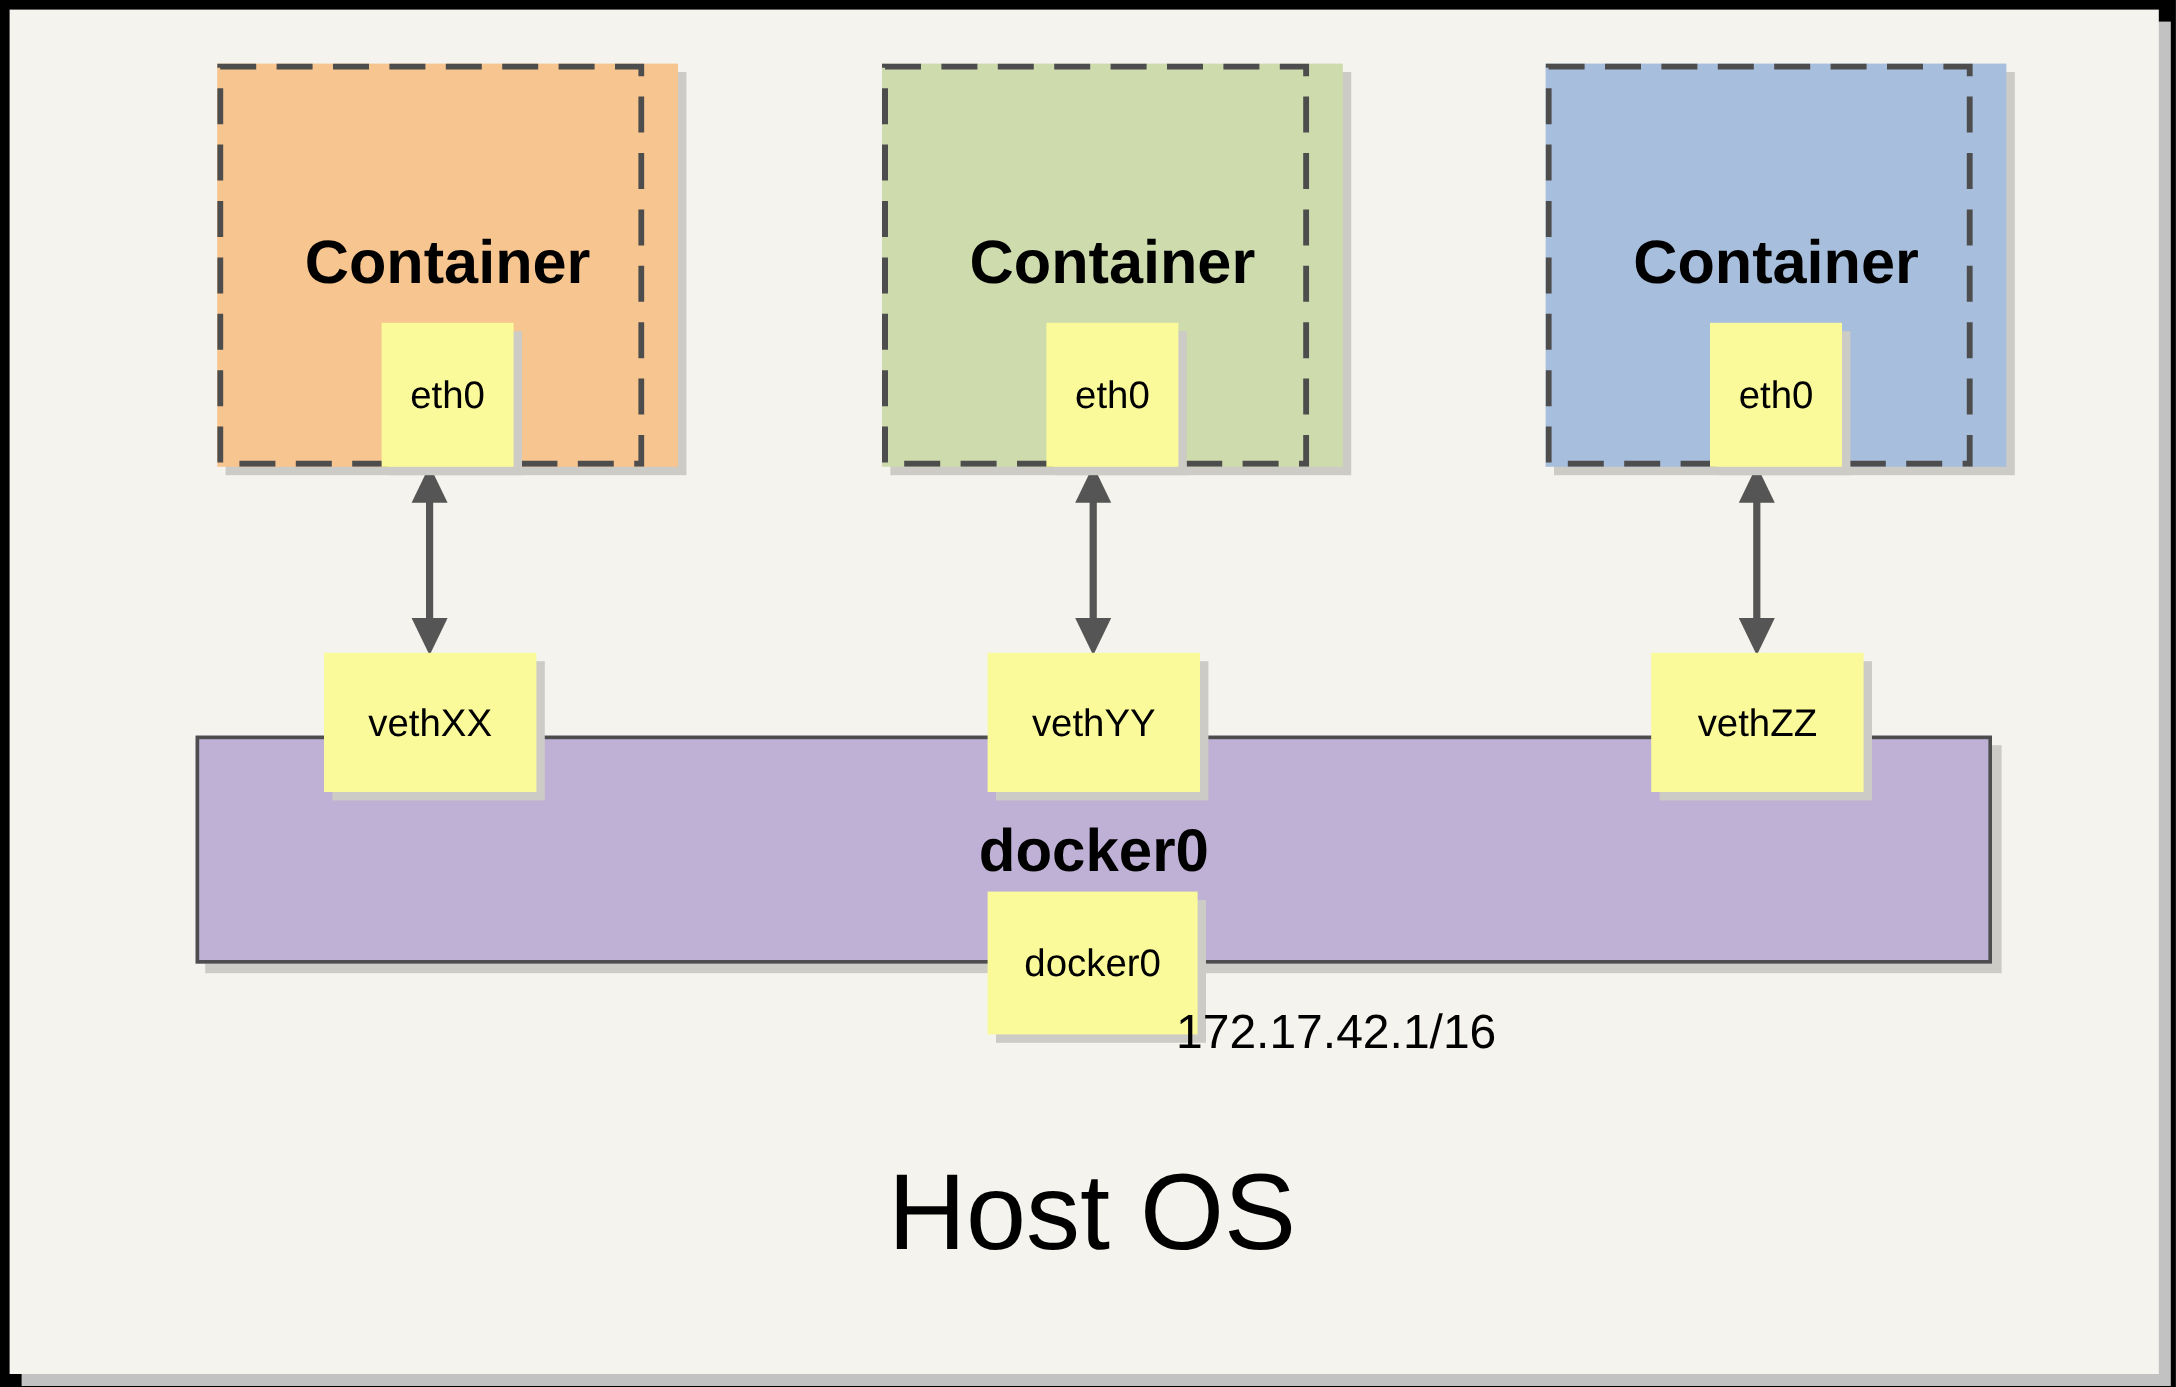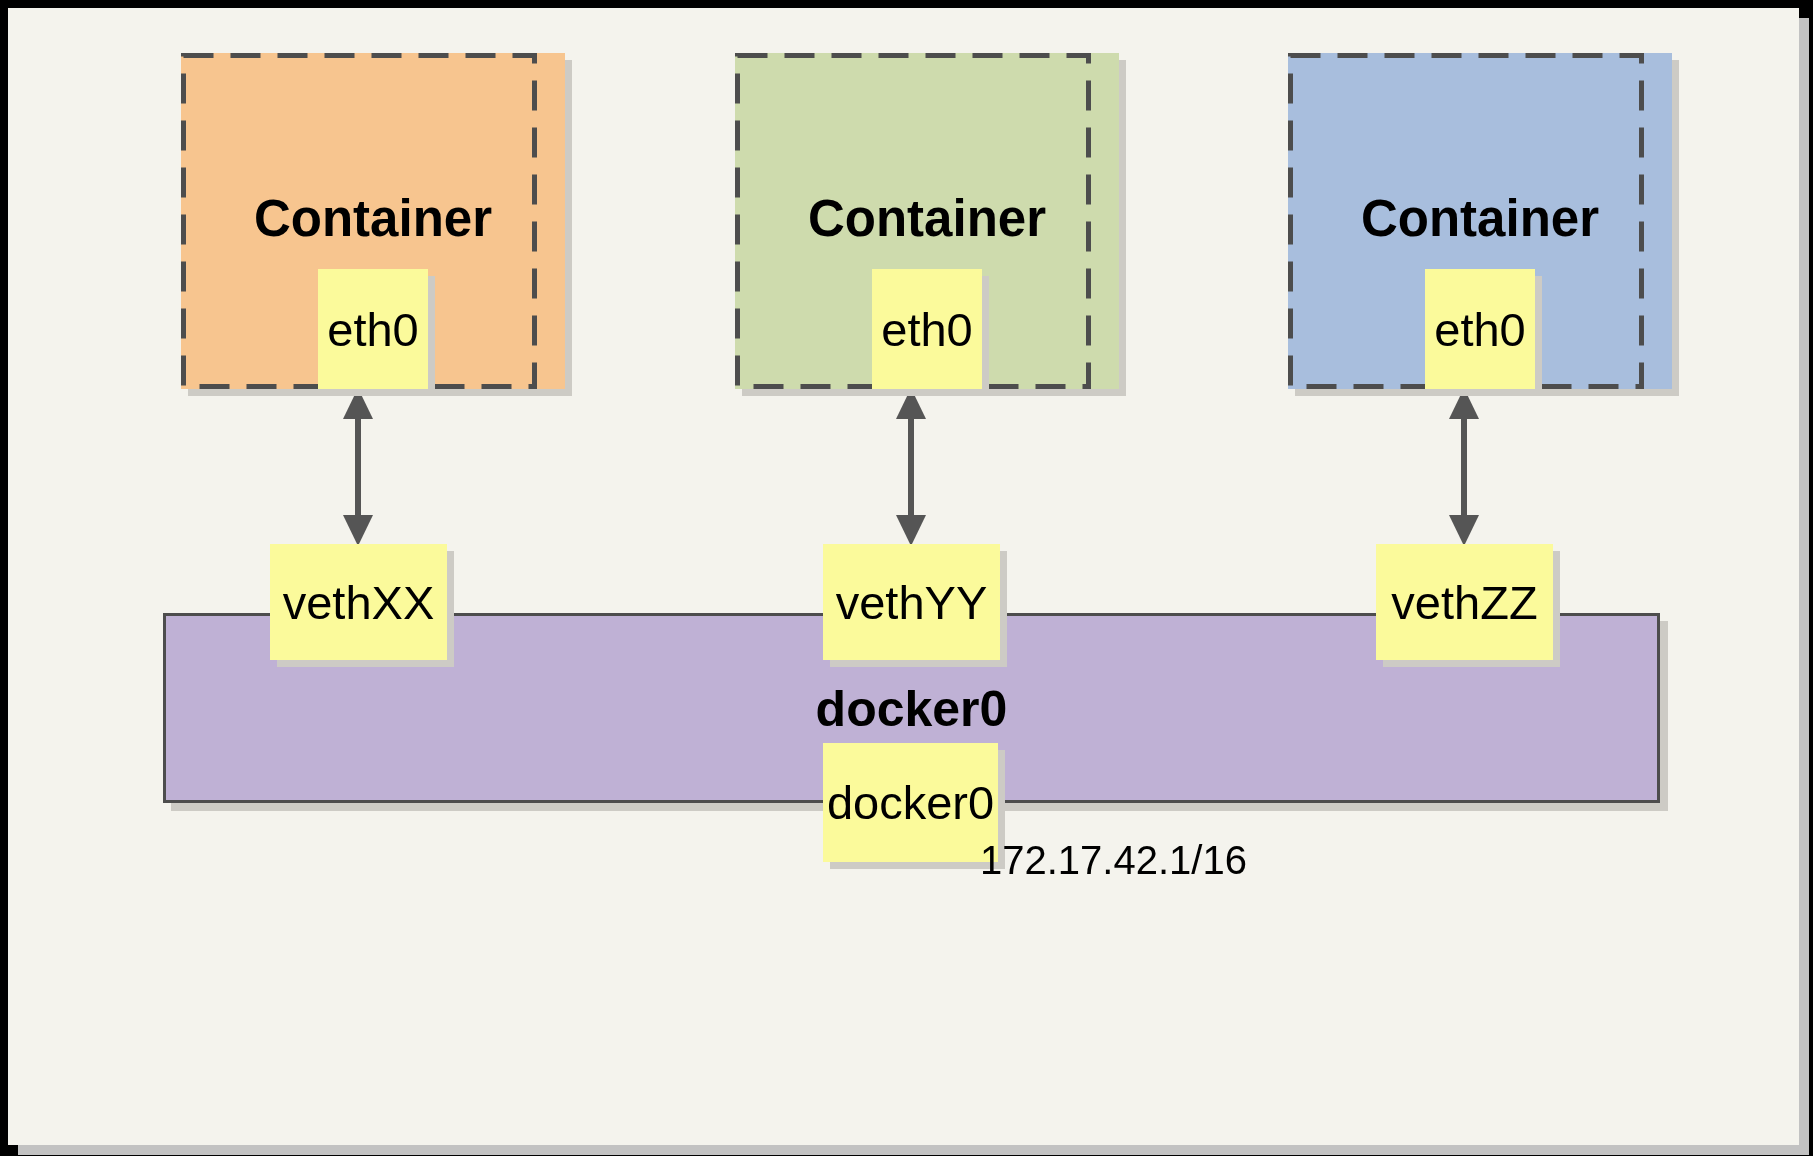--- a/index.html
+++ b/index.html
@@ -30,21 +30,21 @@
     position:absolute;left:50%;top:50%;
     transform:translate(-50%,-54%);
     font-size:51px;font-weight:bold;white-space:nowrap;
   }
   
   .ybox{
     position:absolute;
     background:var(--note-yellow,#FBFA9B);
     box-shadow:7px 7px 0 var(--shadow-gray,#CDCBC5);
     display:flex;align-items:center;justify-content:center;
-    font-size:47px;white-space:nowrap;
+    font-size:32px;white-space:nowrap;
     z-index:5;
   }
   .ethbox{left:50%;bottom:0;transform:translateX(-50%);width:110px;height:120px;}
   .vethbox{top:544px;width:177px;height:116px;text-align:right;}
   .ifbox{left:823px;top:743px;width:175px;height:119px;}
   
   .arrow{position:absolute;top:387px;width:40px;height:160px;z-index:4;}
   .arrow .shaft{stroke:var(--arrow-gray,#555555);stroke-width:6;}
   .arrow .head{fill:var(--arrow-gray,#555555);}
   
@@ -139,14 +139,15 @@
   <div class="ybox vethbox" style="left:823px">
     <span>vethYY</span>
   </div>
 
   <div class="ybox ifbox">
     <span>docker0</span>
   </div>
 
   <div class="ip-label">172.17.42.1/16</div>
 
+  <div class="host-label">Host OS</div>
 
 </div>
 
 </body></html>

